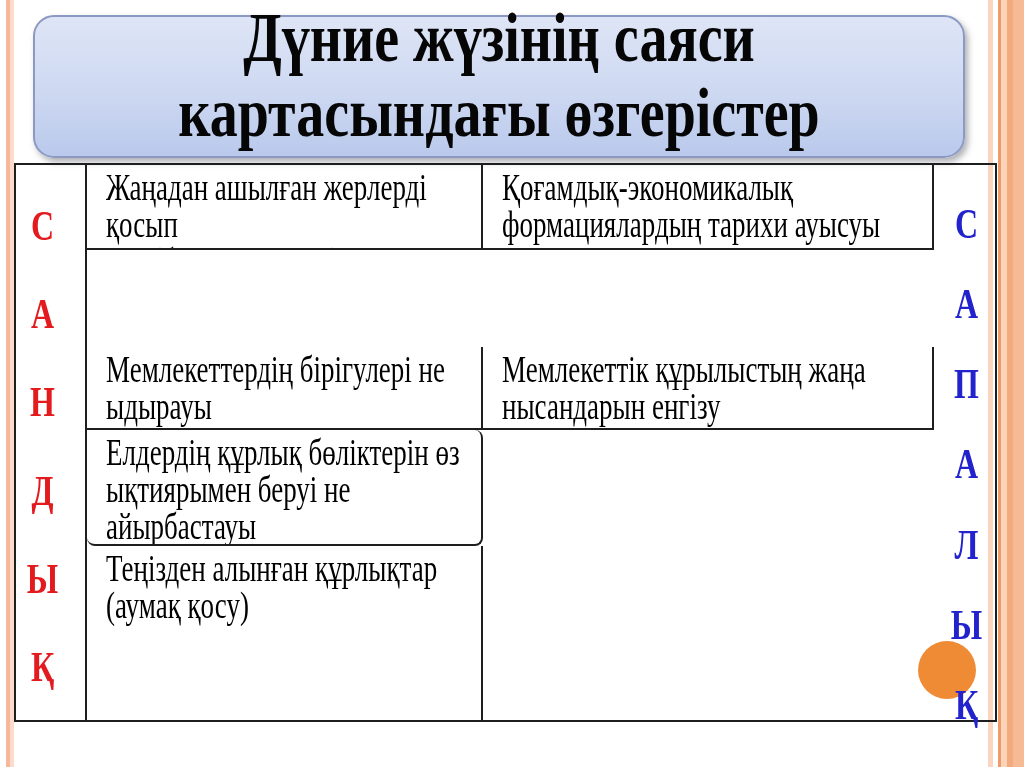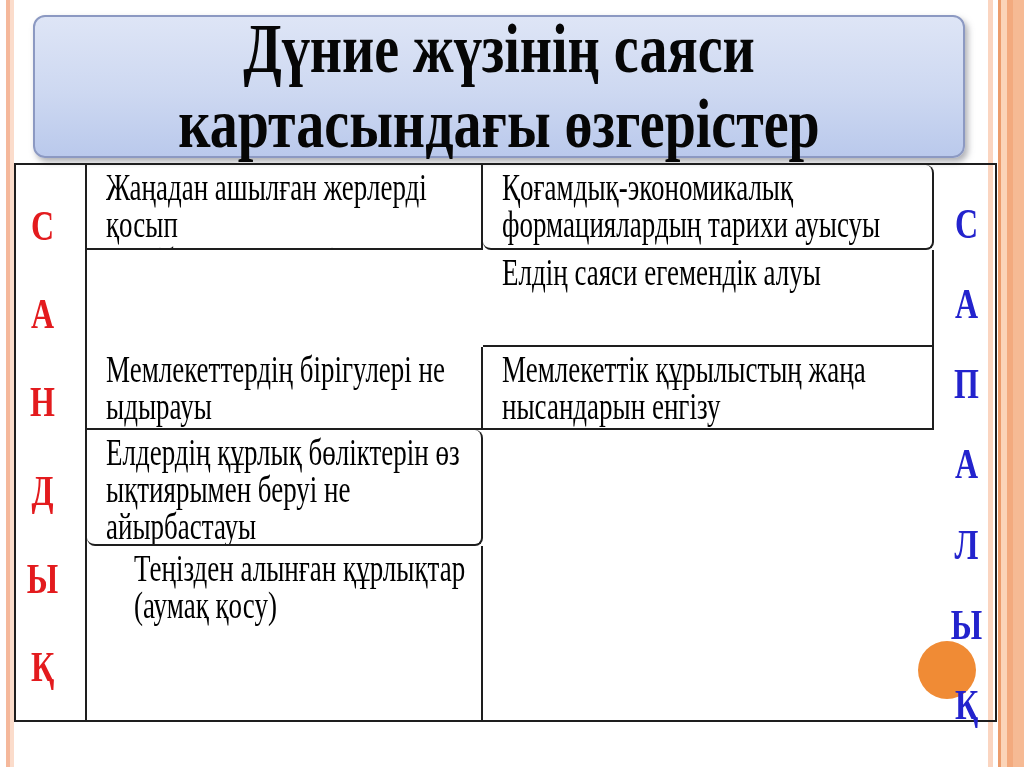--- a/index.html
+++ b/index.html
@@ -11,24 +11,24 @@
   
   .stripe{position:absolute;top:0;height:767px;}
   .stripe-l1{left:6px;width:4px;background:#f5b89b;}
   .stripe-l2{left:10px;width:4px;background:#fbdccb;}
   .stripe-r1{left:988px;width:5px;background:#fbd5c0;}
   .stripe-rband{left:998px;width:26px;
     background:linear-gradient(90deg,#ec9c6c 0 3px,#fbd4b8 3px 9px,#f3aa7e 9px 15px,#f6ba94 15px 26px);}
   
   .title-box{
     left:33px;top:15px;width:928px;height:139px;
-    border:2px solid #8c99c2;border-radius:12px;
+    border:2px solid #8c99c2;border-radius:21px;
     background:linear-gradient(180deg,#dee5f6 0%,#cdd8f1 55%,#bac9ec 100%);
     box-shadow:3px 4px 6px rgba(110,112,120,.55);
-    display:flex;align-items:center;justify-content:center;
+    display:flex;justify-content:center;
   }
   .title-text{
     font-weight:bold;font-size:56px;line-height:1.08;color:#060606;
     text-align:center;transform:scaleY(1.25);white-space:nowrap;
   }
   
   .orange-dot{left:918px;top:641px;width:58px;height:58px;border-radius:50%;
     background:#f08b35;z-index:1;}
   
   .tbl{
@@ -80,44 +80,41 @@
     <span class="v-letter v-letter-red">Н</span>
     <span class="v-letter v-letter-red">Д</span>
     <span class="v-letter v-letter-red">Ы</span>
     <span class="v-letter v-letter-red">Қ</span>
   </div>
 
   <div class="cell" style="grid-column:2;grid-row:1;">
     <div class="cell-text">Жаңадан ашылған жерлерді қосып
 алу (бұрынғы кезде)</div>
   </div>
-  <div class="cell" style="grid-column:3;grid-row:1;border-radius:8px;">
+  <div class="cell" style="grid-column:3;grid-row:1;">
     <div class="cell-text">Қоғамдық-экономикалық
 формациялардың тарихи ауысуы</div>
   </div>
 
-  <div class="cell" style="grid-column:3;grid-row:2;">
-    <div class="cell-text">Елдің саяси егемендік алуы</div>
-  </div>
 
   <div class="cell" style="grid-column:2;grid-row:3;">
     <div class="cell-text">Мемлекеттердің бірігулері не
 ыдырауы</div>
   </div>
   <div class="cell" style="grid-column:3;grid-row:3;">
     <div class="cell-text">Мемлекеттік  құрылыстың  жаңа
 нысандарын  енгізу</div>
   </div>
 
   <div class="cell" style="grid-column:2;grid-row:4;border-radius:8px;">
     <div class="cell-text">Елдердің құрлық бөліктерін өз
 ықтиярымен беруі не айырбастауы</div>
   </div>
 
-  <div class="cell last" style="grid-column:2;grid-row:5;margin-left:28px;">
+  <div class="cell last" style="grid-column:2;grid-row:5;">
     <div class="cell-text">Теңізден алынған құрлықтар
 (аумақ қосу)</div>
   </div>
 
   <div class="letter-col letter-col-right">
     <span class="v-letter v-letter-blue">С</span>
     <span class="v-letter v-letter-blue">А</span>
     <span class="v-letter v-letter-blue">П</span>
     <span class="v-letter v-letter-blue">А</span>
     <span class="v-letter v-letter-blue">Л</span>

